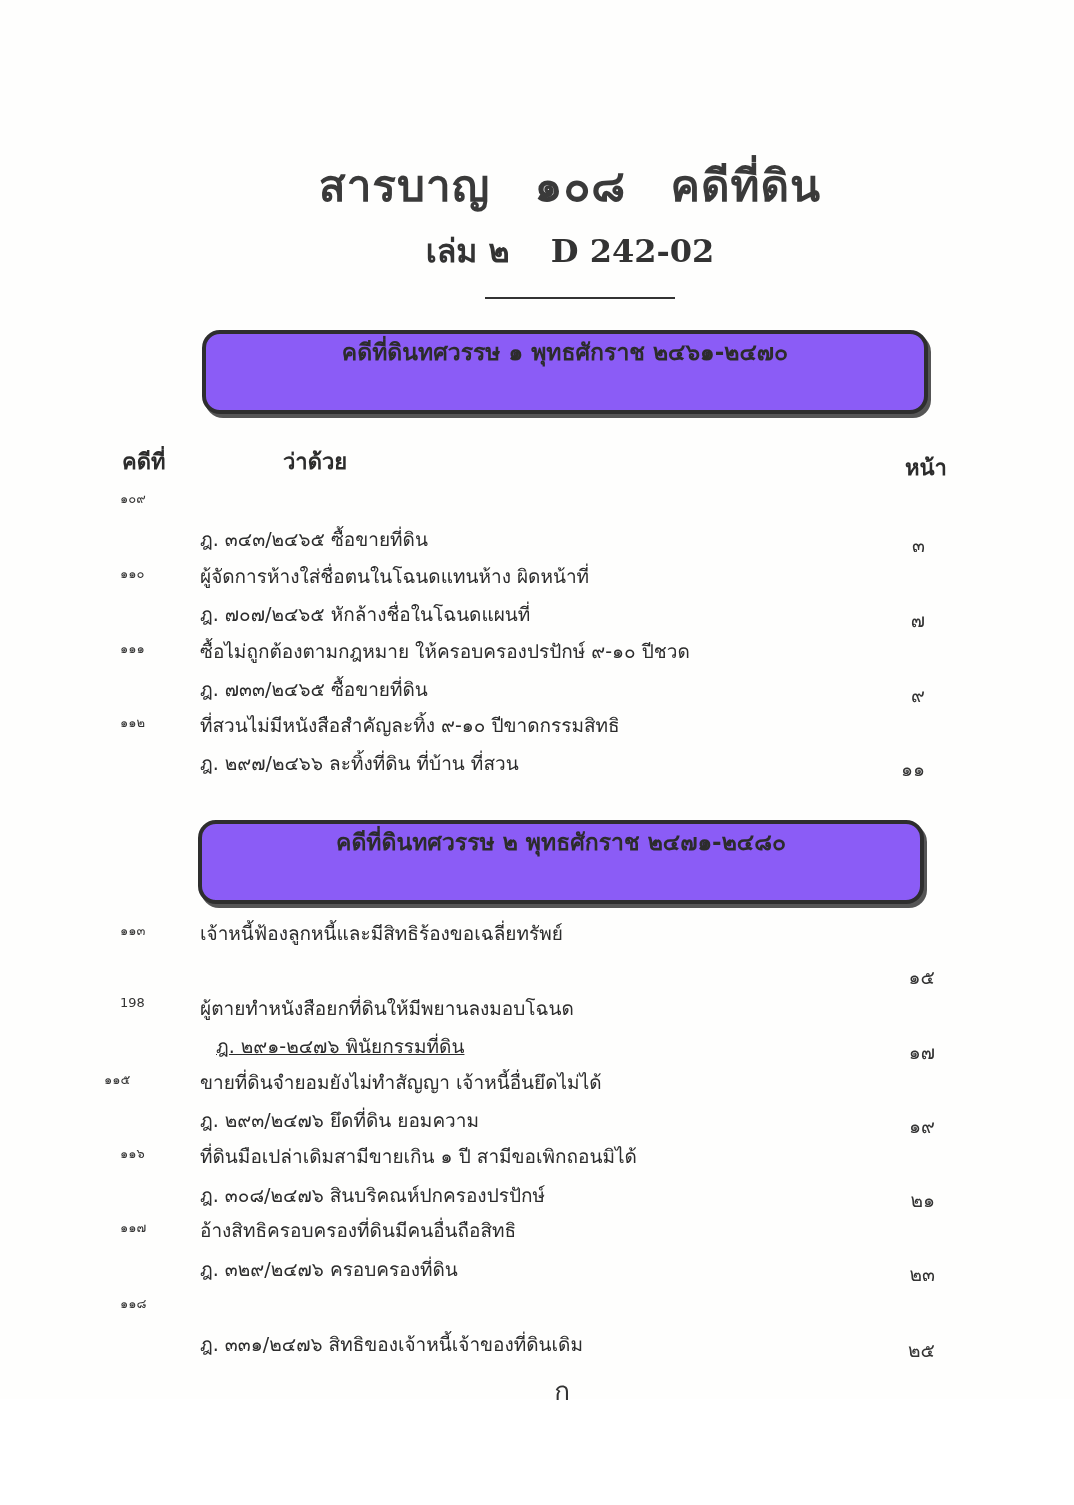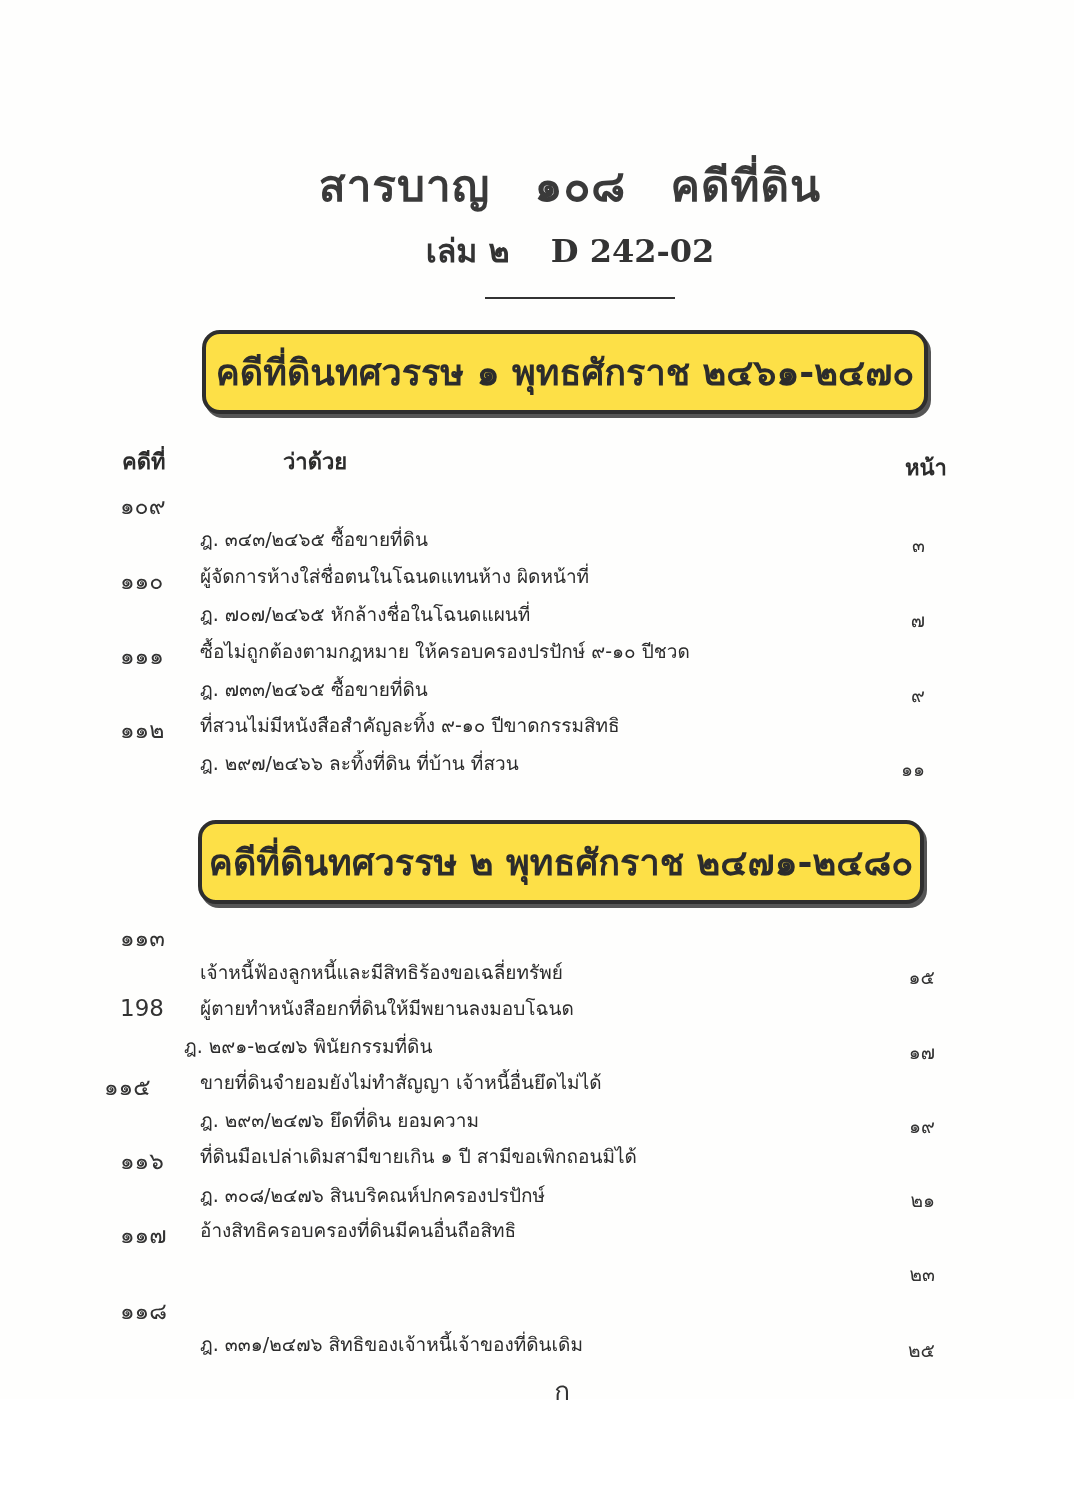--- a/index.html
+++ b/index.html
@@ -47,28 +47,27 @@
   .subtitle .vol { margin-right: 30px; }
   .subtitle .code { font-family: "DejaVu Serif", "Liberation Serif", serif; }
   .rule {
     position: absolute;
     left: 485px; top: 297px;
     width: 190px; height: 0;
     border-top: 2px solid #333;
   }
   .section-box {
     position: absolute;
-    background: #fde047;
+    background: #8b5cf6;
     border: 4px solid #2e2e2e;
     border-radius: 18px;
     box-shadow: 3px 4px 0 #555;
     display: flex;
-    align-items: center;
     justify-content: center;
-    font-size: 36px;
+    font-size: 23px;
     font-weight: bold;
     color: #2c2c2c;
     white-space: nowrap;
   }
   .box1 { left: 202px; top: 330px; width: 718px; height: 76px; }
   .box2 { left: 198px; top: 820px; width: 718px; height: 76px; }
 
   .col-header {
     position: absolute;
     font-size: 22px;
@@ -80,21 +79,21 @@
   .h-page { left: 905px; top: 450px; }
 
   .entry-line {
     position: absolute;
     font-size: 19px;
     color: #2c2c2c;
     white-space: nowrap;
   }
   .num {
     position: absolute;
-    font-size: 23px;
+    font-size: 13px;
     color: #333;
     white-space: nowrap;
   }
   .pg {
     position: absolute;
     font-size: 19px;
     color: #333;
     text-align: right;
     width: 60px;
     white-space: nowrap;
@@ -151,40 +150,41 @@
   <div class="num" style="left:120px; top:712px;">๑๑๒</div>
   <div class="entry-line" style="left:200px; top:710px;">ที่สวนไม่มีหนังสือสำคัญละทิ้ง ๙-๑๐ ปีขาดกรรมสิทธิ</div>
   <div class="entry-line" style="left:200px; top:748px;">ฎ. ๒๙๗/๒๔๖๖  ละทิ้งที่ดิน ที่บ้าน ที่สวน</div>
   <div class="pg" style="left:865px; top:754px;">๑๑</div>
 
   <div class="section-box box2">
     <span>คดีที่ดินทศวรรษ ๒ พุทธศักราช ๒๔๗๑-๒๔๘๐</span>
   </div>
 
   <div class="num" style="left:120px; top:920px;">๑๑๓</div>
-  <div class="entry-line" style="left:200px; top:918px;margin-top:39px;">เจ้าหนี้ฟ้องลูกหนี้และมีสิทธิร้องขอเฉลี่ยทรัพย์</div>
+  <div class="entry-line" style="left:200px; top:918px;">เจ้าหนี้ฟ้องลูกหนี้และมีสิทธิร้องขอเฉลี่ยทรัพย์</div>
   <div class="pg" style="left:875px; top:962px;">๑๕</div>
 
   <div class="num" style="left:120px; top:995px;">198</div>
   <div class="entry-line" style="left:200px; top:993px;">ผู้ตายทำหนังสือยกที่ดินให้มีพยานลงมอบโฉนด</div>
-  <div class="entry-line" style="left:184px; top:1031px;">ฎ. ๒๙๑-๒๔๗๖  พินัยกรรมที่ดิน</div>
+  <div class="entry-line" style="left:216px; top:1031px;text-decoration:underline;">ฎ. ๒๙๑-๒๔๗๖  พินัยกรรมที่ดิน</div>
   <div class="pg" style="left:875px; top:1037px;">๑๗</div>
 
   <div class="num" style="left:104px; top:1069px;">๑๑๕</div>
   <div class="entry-line" style="left:200px; top:1067px;">ขายที่ดินจำยอมยังไม่ทำสัญญา เจ้าหนี้อื่นยึดไม่ได้</div>
   <div class="entry-line" style="left:200px; top:1105px;">ฎ. ๒๙๓/๒๔๗๖  ยึดที่ดิน  ยอมความ</div>
   <div class="pg" style="left:875px; top:1111px;">๑๙</div>
 
   <div class="num" style="left:120px; top:1143px;">๑๑๖</div>
   <div class="entry-line" style="left:200px; top:1141px;">ที่ดินมือเปล่าเดิมสามีขายเกิน ๑ ปี สามีขอเพิกถอนมิได้</div>
   <div class="entry-line" style="left:200px; top:1180px;">ฎ. ๓๐๘/๒๔๗๖  สินบริคณห์ปกครองปรปักษ์</div>
   <div class="pg" style="left:875px; top:1185px;">๒๑</div>
 
   <div class="num" style="left:120px; top:1217px;">๑๑๗</div>
   <div class="entry-line" style="left:200px; top:1215px;">อ้างสิทธิครอบครองที่ดินมีคนอื่นถือสิทธิ</div>
+  <div class="entry-line" style="left:200px; top:1254px;">ฎ. ๓๒๙/๒๔๗๖  ครอบครองที่ดิน</div>
   <div class="pg" style="left:875px; top:1259px;">๒๓</div>
 
   <div class="num" style="left:120px; top:1293px;">๑๑๘</div>
   <div class="entry-line" style="left:200px; top:1329px;">ฎ. ๓๓๑/๒๔๗๖  สิทธิของเจ้าหนี้เจ้าของที่ดินเดิม</div>
   <div class="pg" style="left:875px; top:1335px;">๒๕</div>
 
   <div class="footer">ก</div>
 </div>
 
 </body></html>

